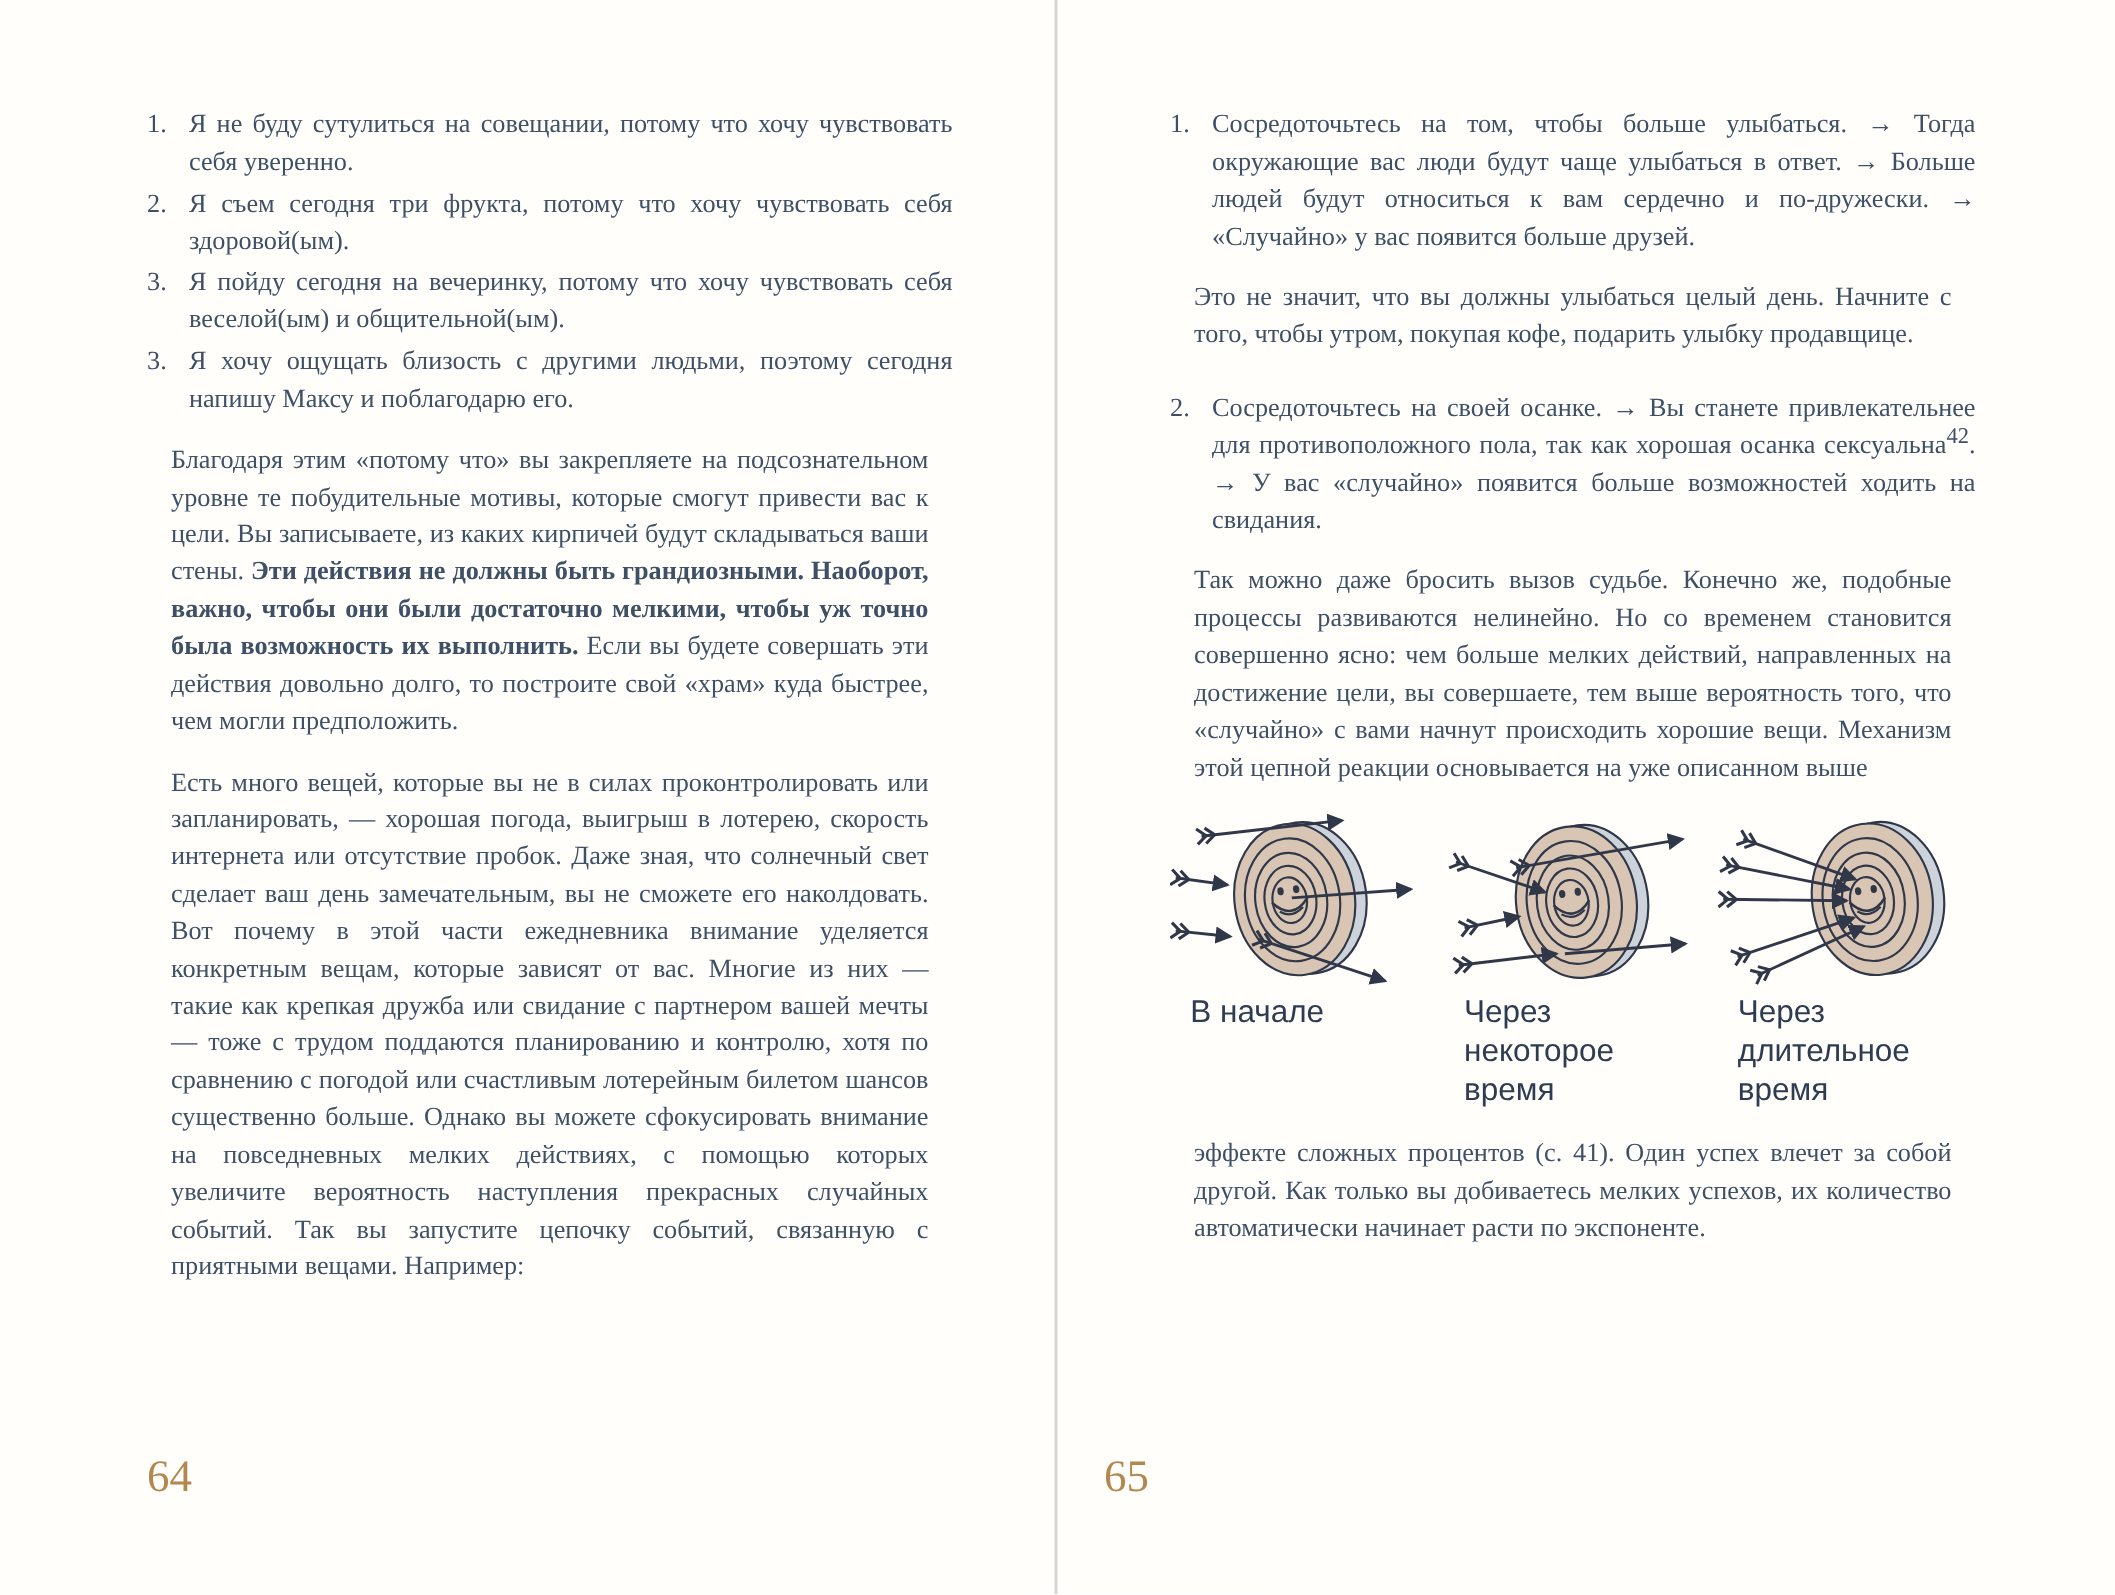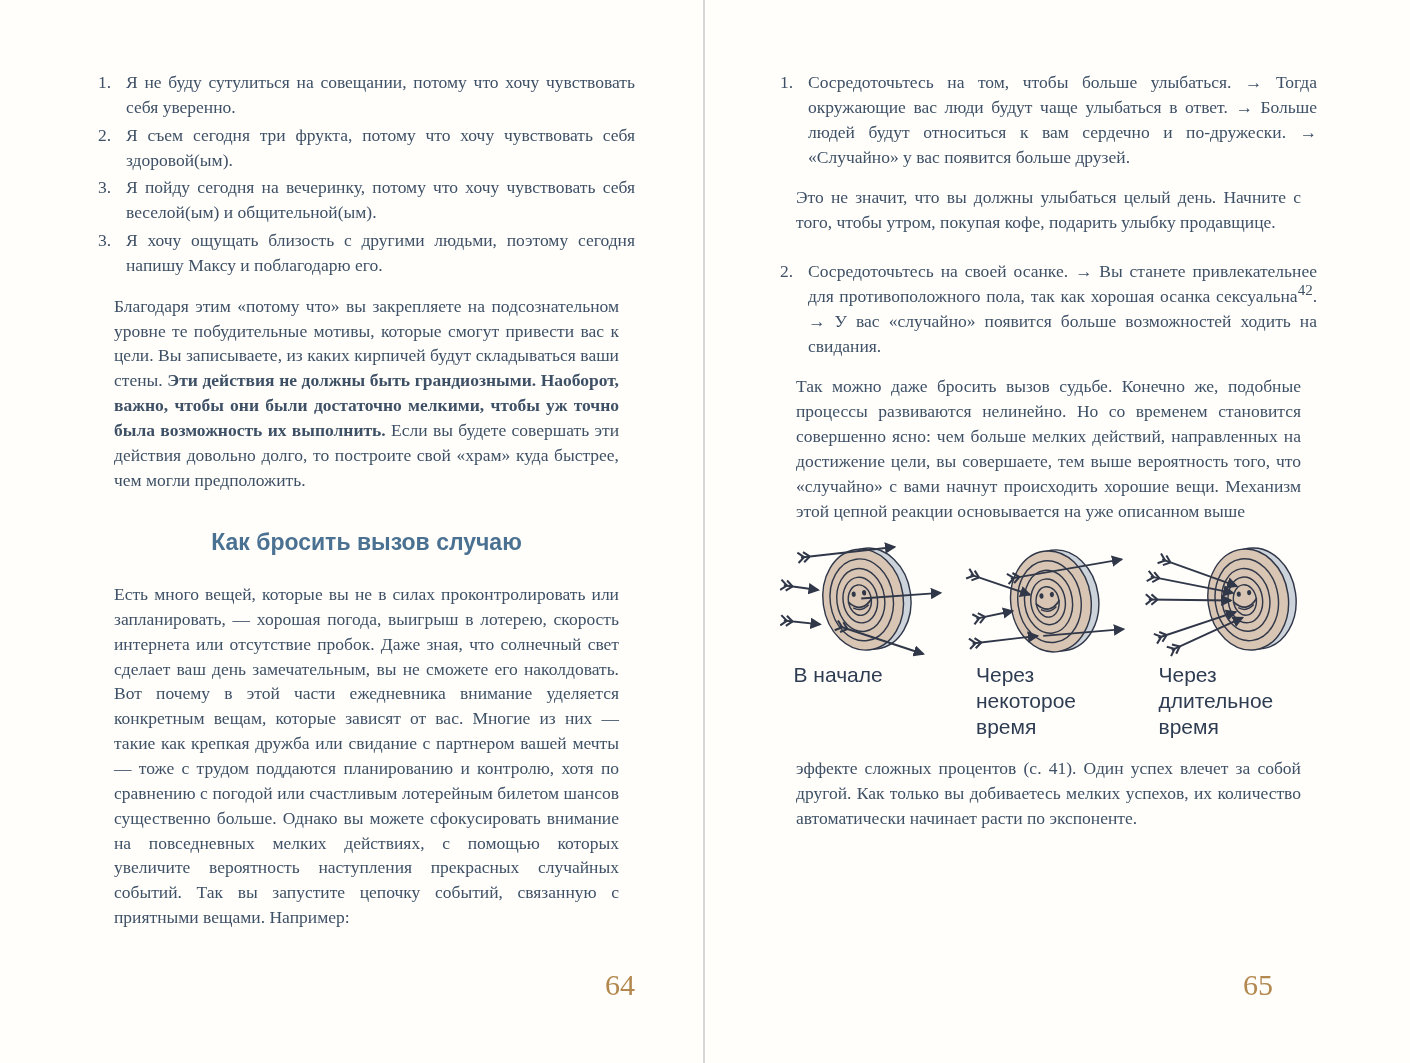--- a/index.html
+++ b/index.html
@@ -46,21 +46,21 @@
   }
   .fig-item { width:172px; text-align:center; }
   .fig-item svg { display:block; margin:0 auto; }
   .fig-caption {
     font-family:"Liberation Sans", sans-serif;
     font-size:21px; line-height:1.25; color:#2e3c52;
     margin:2px auto 0 auto; max-width:145px; text-align:left;
   }
 
   .pagenum {
-    position:absolute; top:968px; width:537px; text-align:right;
+    position:absolute; top:968px; width:537px; text-align:left;
     font-size:30px; color:#b3884f;
   }
   .pagenum.left-pg  { left:98px; }
   .pagenum.right-pg { left:736px; }
 </style>
 </head>
 <body>
 
 <svg width="0" height="0" style="position:absolute" aria-hidden="true">
   <defs>
@@ -93,21 +93,20 @@
         <span class="itext">Я пойду сегодня на вечеринку, потому что хочу чувствовать себя веселой(ым) и общительной(ым).</span>
       </div>
       <div class="row">
         <span class="marker">3.</span>
         <span class="itext">Я хочу ощущать близость с другими людьми, поэтому сегодня напишу Максу и поблагодарю его.</span>
       </div>
     </div>
 
     <p class="body para-motives"><span>Благодаря этим «потому что» вы закрепляете на подсознательном уровне те побудительные мотивы, которые смогут привести вас к цели. Вы записываете, из каких кирпичей будут складываться ваши стены. </span><b>Эти действия не должны быть грандиозными. Наоборот, важно, чтобы они были достаточно мелкими, чтобы уж точно была возможность их выполнить.</b><span> Если вы будете совершать эти действия довольно долго, то построите свой «храм» куда быстрее, чем могли предположить.</span></p>
 
-    <h2 class="section">Как бросить вызов случаю</h2>
 
     <p class="body">Есть много вещей, которые вы не в силах проконтролировать или запланировать, — хорошая погода, выигрыш в лотерею, скорость интернета или отсутствие пробок. Даже зная, что солнечный свет сделает ваш день замечательным, вы не сможете его наколдовать. Вот почему в этой части ежедневника внимание уделяется конкретным вещам, которые зависят от вас. Многие из них — такие как крепкая дружба или свидание с партнером вашей мечты — тоже с трудом поддаются планированию и контролю, хотя по сравнению с погодой или счастливым лотерейным билетом шансов существенно больше. Однако вы можете сфокусировать внимание на повседневных мелких действиях, с помощью которых увеличите вероятность наступления прекрасных случайных событий. Так вы запустите цепочку событий, связанную с приятными вещами. Например:</p>
 
   </div>
 
   <div class="pagenum left-pg">64</div>
 
   <div class="content right-pg">
 
     <div class="numlist">

